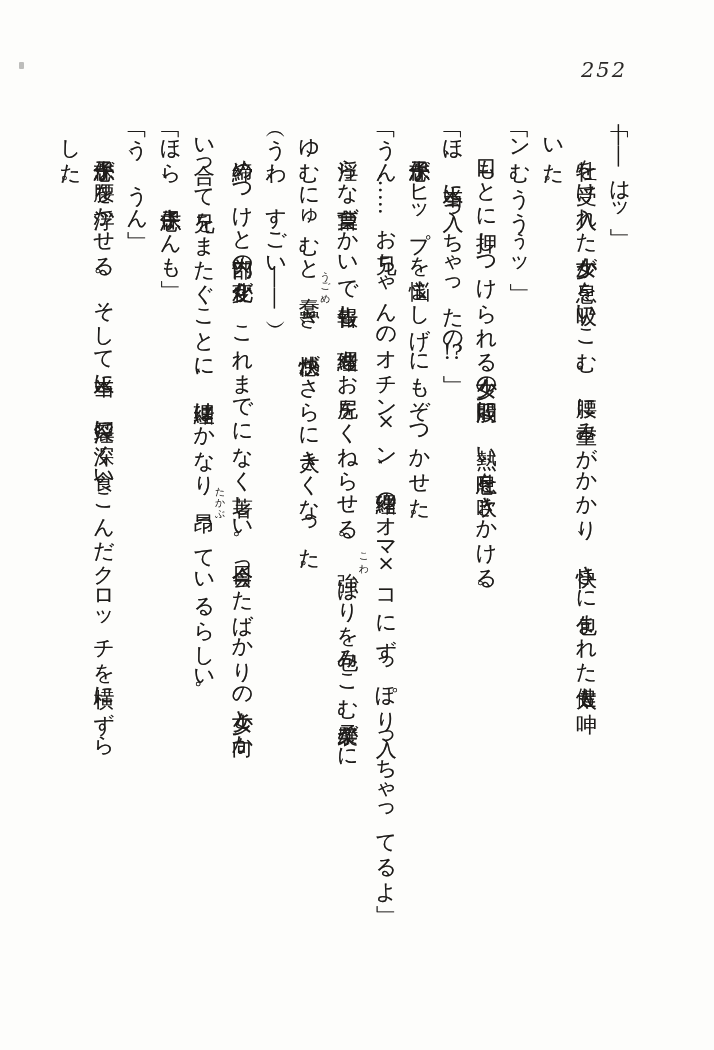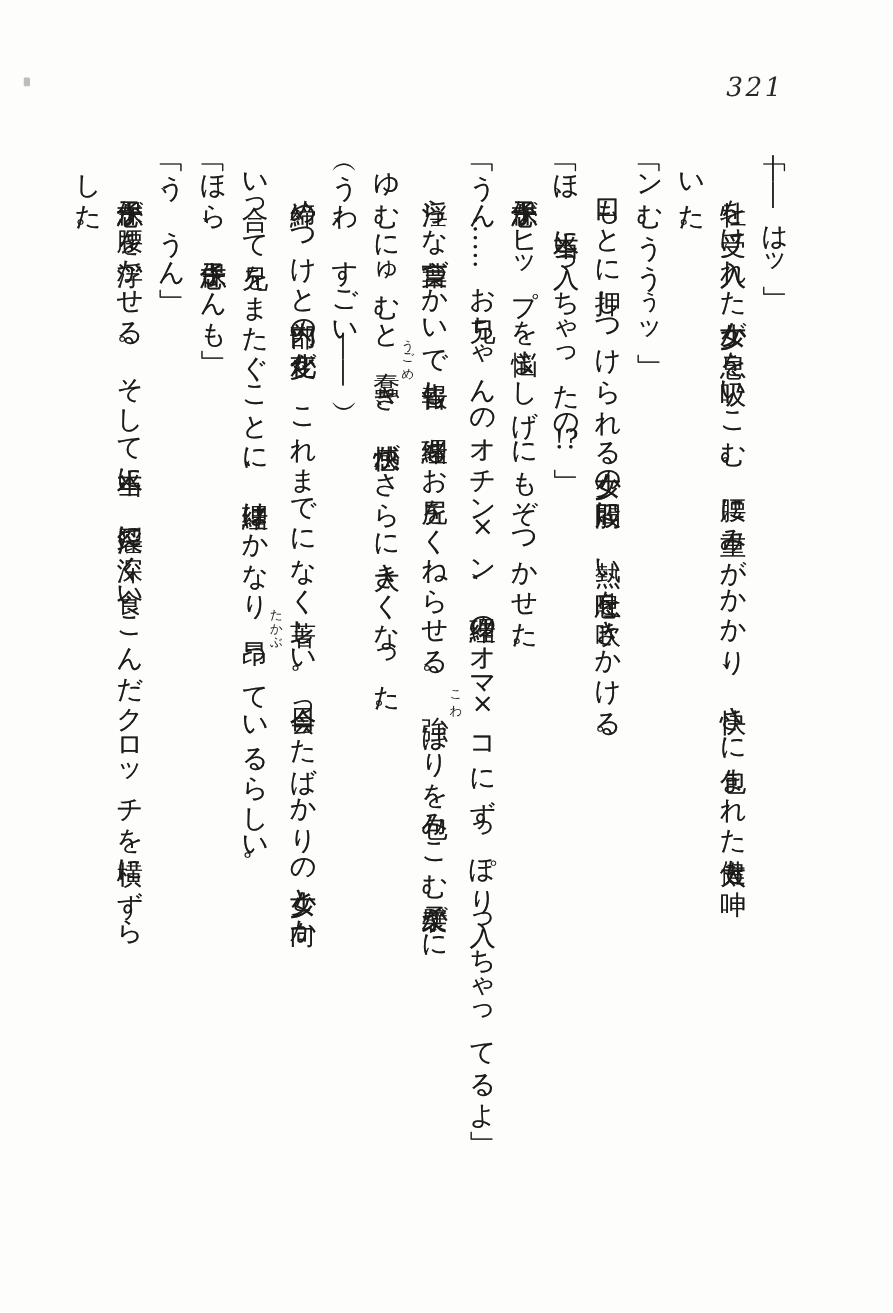--- a/index.html
+++ b/index.html
@@ -70,21 +70,21 @@
     opacity: 0.55;
     border-radius: 1px;
     filter: blur(0.5px);
   }
 </style>
 </head>
 <body>
 
 <div class="page">
   <div class="speck"></div>
-  <div class="pagenum">321</div>
+  <div class="pagenum">252</div>
   <div class="text-block">
       <div class="tline">「――はッ」</div>
       <div class="tline indent">牡を受け入れた少女が息を吸いこむ。腰に重みがかかり、快さに包まれた健太も呻</div>
       <div class="tline">いた。</div>
       <div class="tline">「ンむううぅッ」</div>
       <div class="tline indent">口もとに押しつけられる少女の股間に、熱い吐息を吹きかける。</div>
       <div class="tline">「ほ、本当に入っちゃったの<span class="tcy">!?</span>」</div>
       <div class="tline indent">志保子がヒップを悩ましげにもぞつかせた。</div>
       <div class="tline">「うん……お兄ちゃんのオチン×ン、理緒のオマ×コにずっぽり入っちゃってるよ」</div>
       <div class="tline indent">淫らな言葉づかいで報告し、理緒もお尻をくねらせる。<ruby>強<rt>こわ</rt></ruby>ばりを包みこむ柔襞がに</div>

